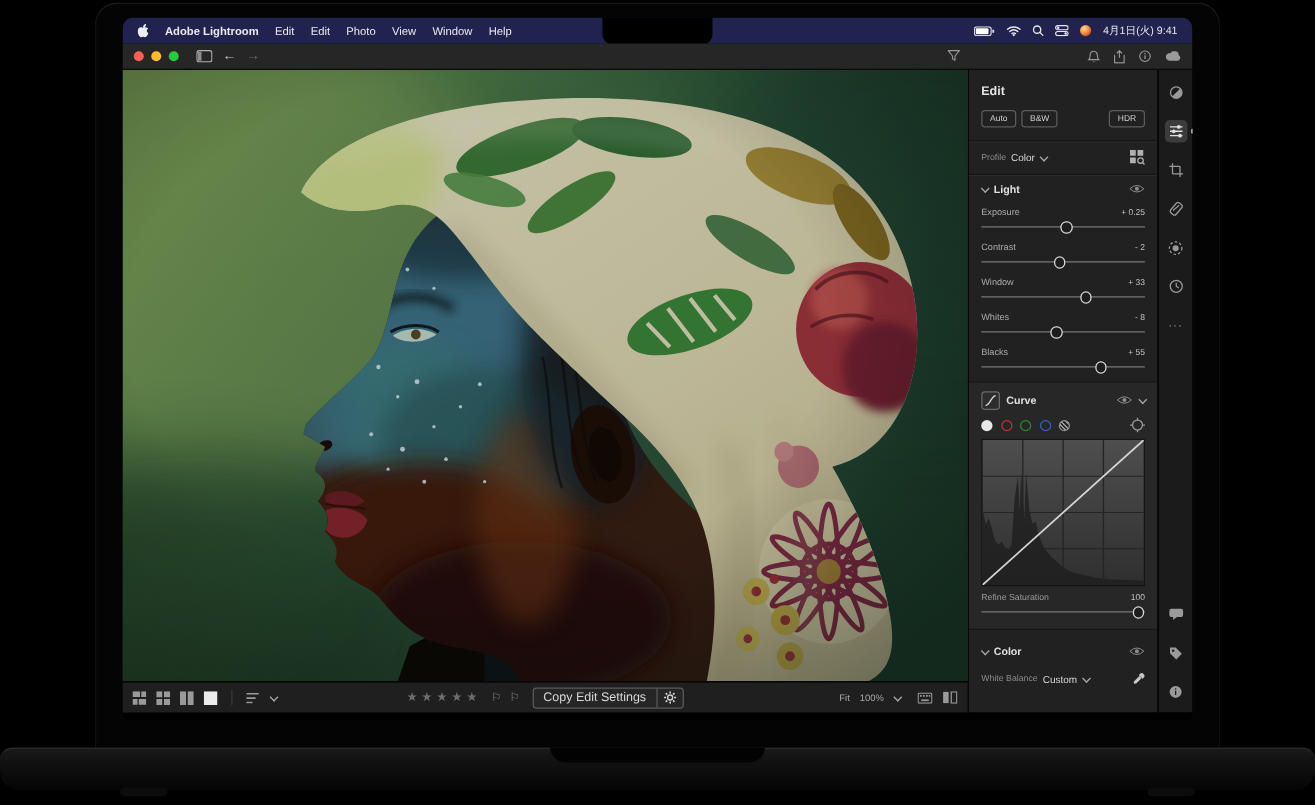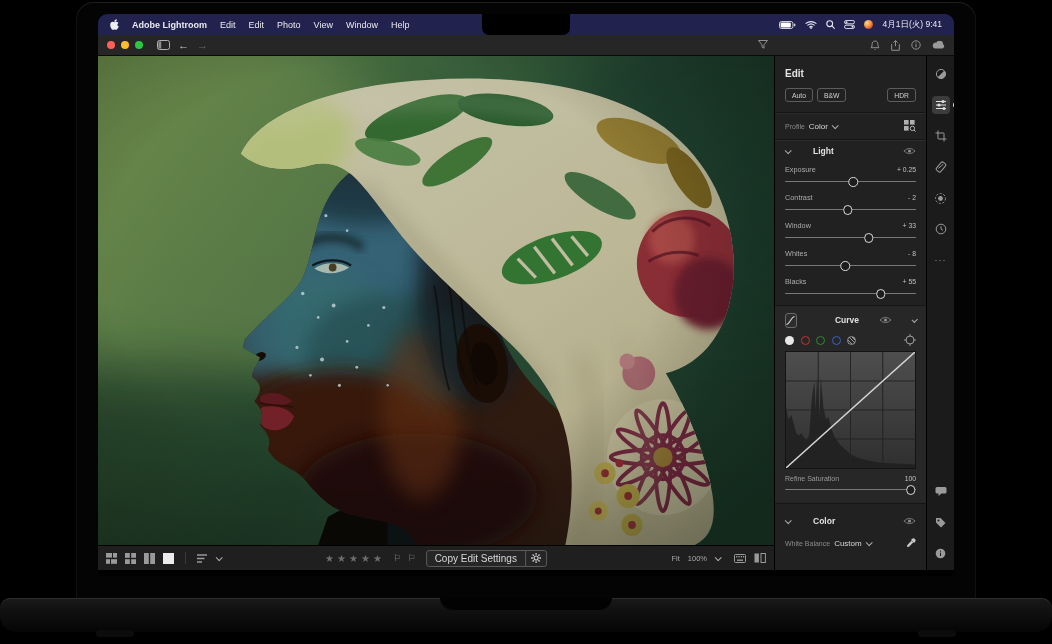--- a/index.html
+++ b/index.html
@@ -74,31 +74,31 @@
   .pbtn{border:1px solid #5c5c5c;border-radius:3px;padding:2.5px 6px;font-size:6.8px;color:#d0d0d0;background:transparent;}
   .pbtn.hdr{margin-left:auto;}
   .ep-div{border:0;border-top:1px solid #151515;box-shadow:0 1px 0 #2c2c2c;margin:0 -10px;}
   .profile-row{display:flex;align-items:center;height:26px;gap:4px;}
   .dim{color:#8a8a8a;font-size:7px;}
   .val{color:#d6d6d6;font-size:8px;}
   .chev{width:4px;height:4px;border-right:1.2px solid #aaa;border-bottom:1.2px solid #aaa;
     transform:rotate(45deg) translateY(-1px);display:inline-block;}
   .push{margin-left:auto;}
   .sec-head{display:flex;align-items:center;gap:5px;height:22px;}
-  .sec-title{font-size:8.5px;font-weight:bold;color:#e0e0e0;margin-left:18px;}
+  .sec-title{font-size:8.5px;font-weight:bold;color:#e0e0e0;}
   .srow{margin:3px 0 6px;}
   .srow-top{display:flex;justify-content:space-between;align-items:baseline;}
   .slabel{font-size:7.3px;color:#ababab;}
   .svalue{font-size:6.8px;color:#c2c2c2;}
   .strack{position:relative;height:11px;margin-top:2px;}
   .strack::before{content:'';position:absolute;left:0;right:0;top:4.5px;height:1.6px;background:#787878;border-radius:1px;}
   .sthumb{position:absolute;top:1px;width:7.5px;height:7.5px;border-radius:50%;background:#1d1d1d;
     border:1.5px solid #dcdcdc;transform:translateX(-50%);}
   .subpanel{background:#272727;margin:0 -10px;padding:4px 10px 8px;border-top:1px solid #161616;border-bottom:1px solid #161616;}
-  .curve-head{display:flex;align-items:center;gap:20px;height:20px;}
+  .curve-head{display:flex;align-items:center;gap:5px;height:20px;}
   .curve-btn{width:13px;height:13px;border:1px solid #6a6a6a;border-radius:3px;display:flex;align-items:center;justify-content:center;background:#2d2d2d;}
   .chan-row{display:flex;align-items:center;gap:6.5px;height:18px;margin-top:1px;}
   .chan{width:9px;height:9px;border-radius:50%;box-sizing:border-box;}
   .chan.white{background:#e8e8e8;}
   .chan.red{border:1.6px solid #c03434;}
   .chan.green{border:1.6px solid #2f8a2f;}
   .chan.blue{border:1.6px solid #3a5fc8;}
   .chan.mix{border:1px solid #909090;background:repeating-linear-gradient(45deg,#9a9a9a 0 1px,transparent 1px 2.5px);}
   .curve-box{height:116px;margin-top:2px;border:1px solid #141414;position:relative;}
   .refine-row{display:flex;justify-content:space-between;align-items:baseline;margin-top:6px;}

